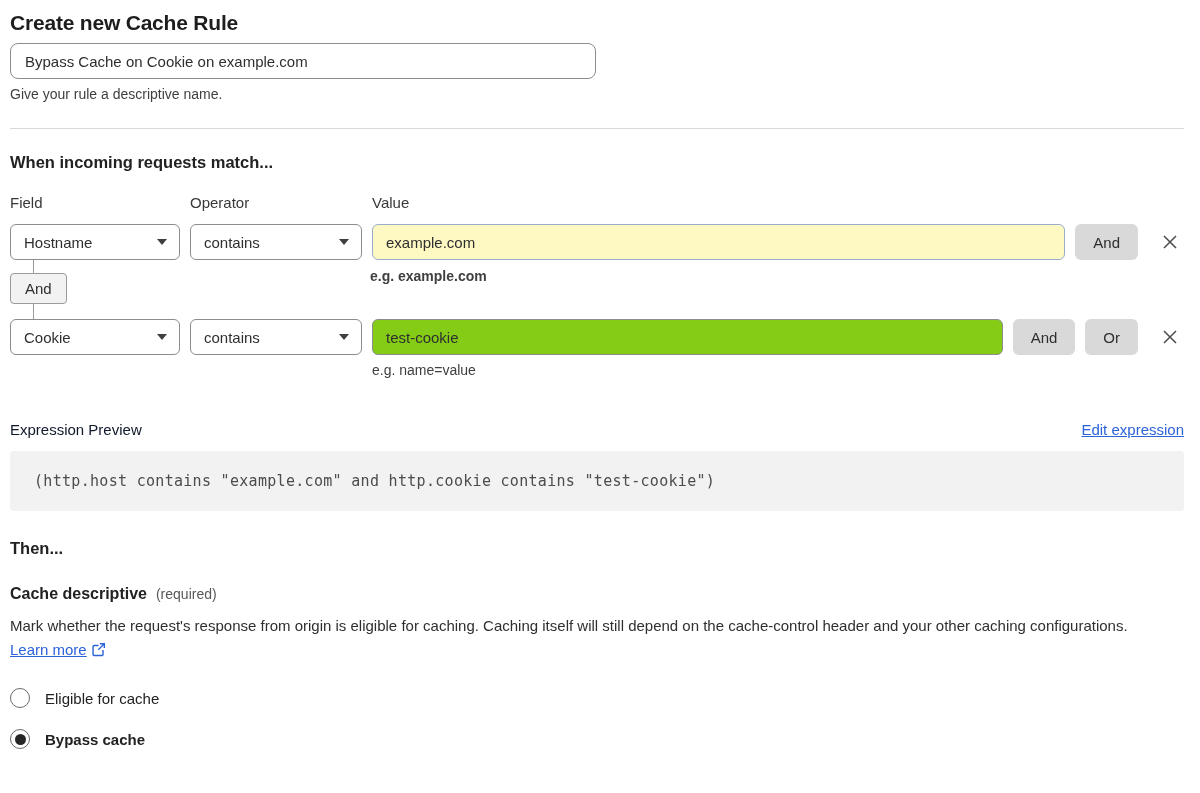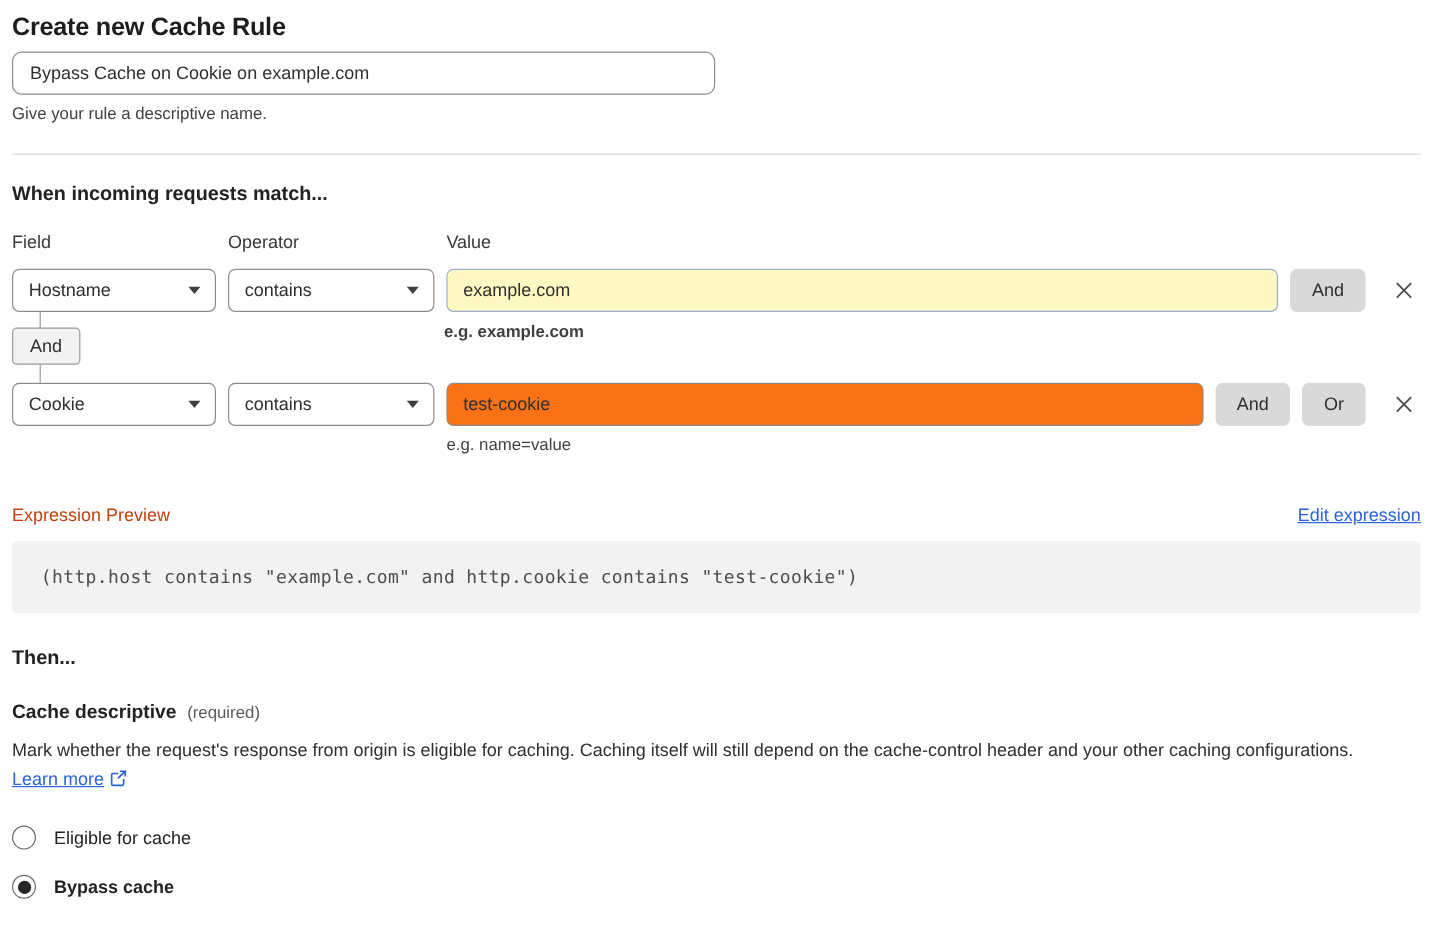--- a/index.html
+++ b/index.html
@@ -48,21 +48,21 @@
   }
   .select-box.w-field { width: 170px; }
   .select-box.w-operator { width: 172px; }
   .chevron {
     width: 0; height: 0; margin-left: 8px;
     border-left: 5px solid transparent; border-right: 5px solid transparent;
     border-top: 6px solid #3f3f3f;
   }
   .value-input {
     flex: 1; height: 36px; border: 1px solid #8c8c8c; border-radius: 6px;
-    padding: 0 13px; font-size: 15px; color: #2f2f2f; background: #f97316;
+    padding: 0 13px; font-size: 15px; color: #2f2f2f; background: #84cc16;
     font-family: "Liberation Sans", "DejaVu Sans", sans-serif; outline: none;
   }
   .value-input.focused { background: #fef9c3; border-color: #9aadcf; }
 
   .btn-gray {
     border: none; background: #d9d9d9; border-radius: 6px;
     padding: 0 18px; font-size: 15px; color: #2e2e2e; cursor: pointer;
     font-family: "Liberation Sans", "DejaVu Sans", sans-serif; height: 36px;
   }
   .x-btn {
@@ -74,21 +74,21 @@
   .connector-line { position: absolute; left: 23px; top: 0; width: 1px; height: 59px; background: #9a9a9a; }
   .connector-chip {
     position: absolute; left: 0; top: 13px;
     background: #f2f2f2; border: 1px solid #9a9a9a; border-radius: 4px;
     padding: 6px 14px; font-size: 15px; color: #2f2f2f; cursor: pointer;
   }
   .connector-helper { position: absolute; left: 360px; top: 8px; font-size: 14px; color: #3f3f3f; font-weight: bold; }
   .helper-indent { margin-top: 7px; margin-left: 362px; font-size: 14px; color: #3f3f3f; }
 
   .expr-header { display: flex; justify-content: space-between; align-items: flex-end; margin-top: 43px; }
-  .expr-label { font-size: 15px; color: #c2410c; }
+  .expr-label { font-size: 15px; color: #0f172a; }
   a.link { color: #2b63d9; font-size: 15px; text-decoration: underline; cursor: pointer; }
   .expr-block {
     margin-top: 13px; background: #f2f2f2; border-radius: 4px;
     padding: 21px 24px; font-family: "DejaVu Sans Mono", "Liberation Mono", monospace;
     font-size: 15px; color: #4c4c4c; letter-spacing: 0.3px;
   }
 
   .then-heading { margin-top: 28px; }
   .sub-heading-row { margin-top: 28px; display: flex; align-items: baseline; gap: 9px; }
   .sub-heading { font-size: 16px; font-weight: 700; color: #222; }

